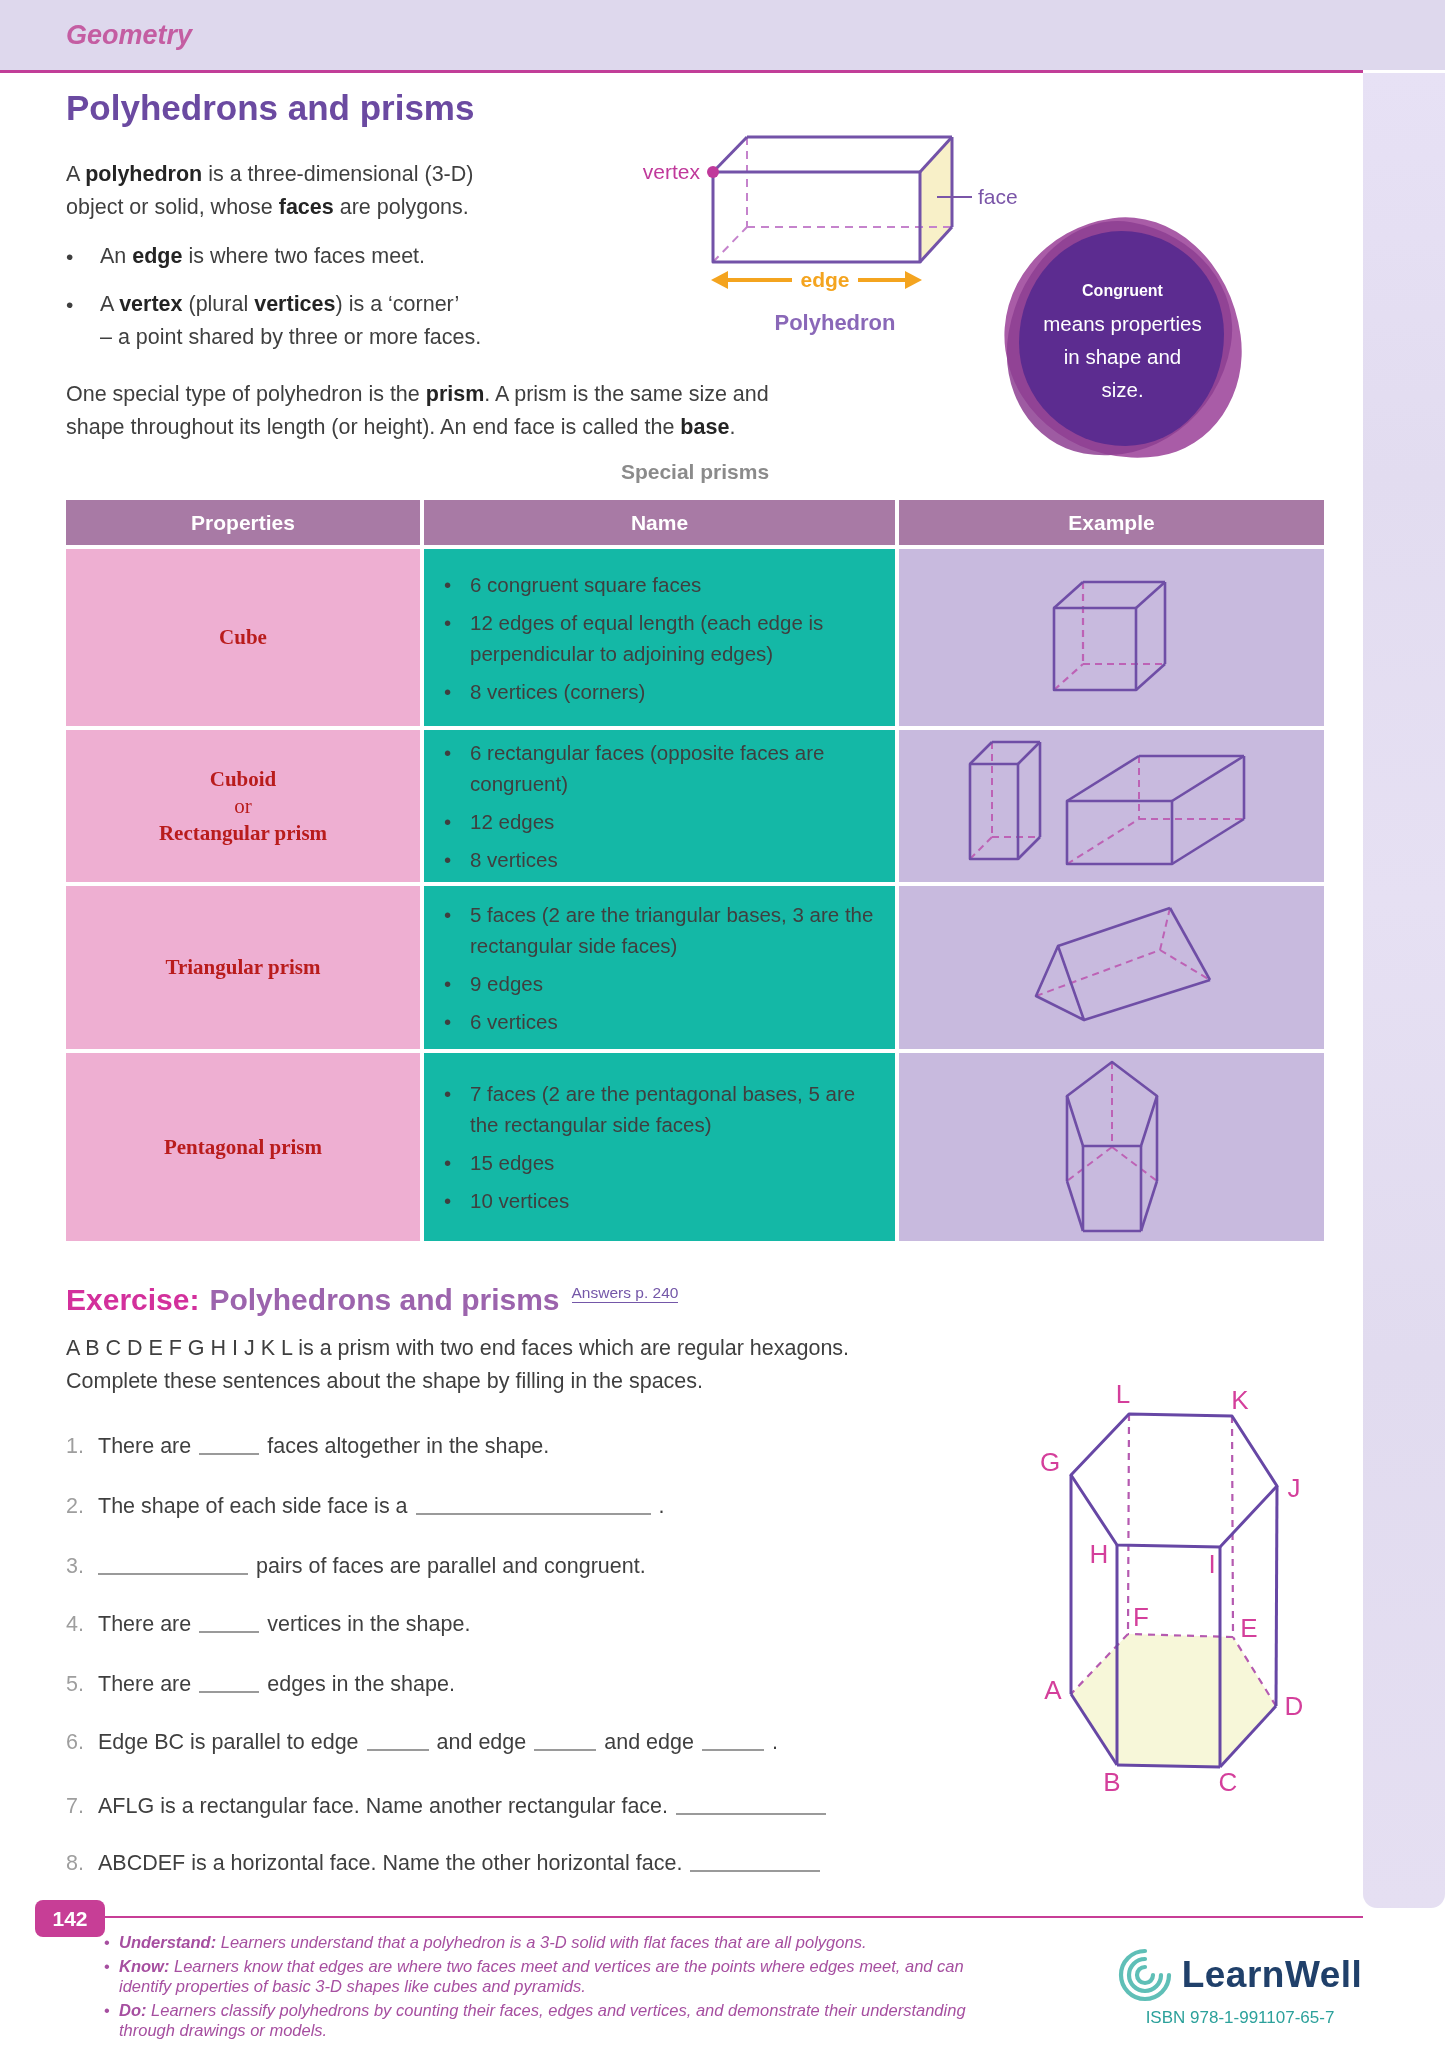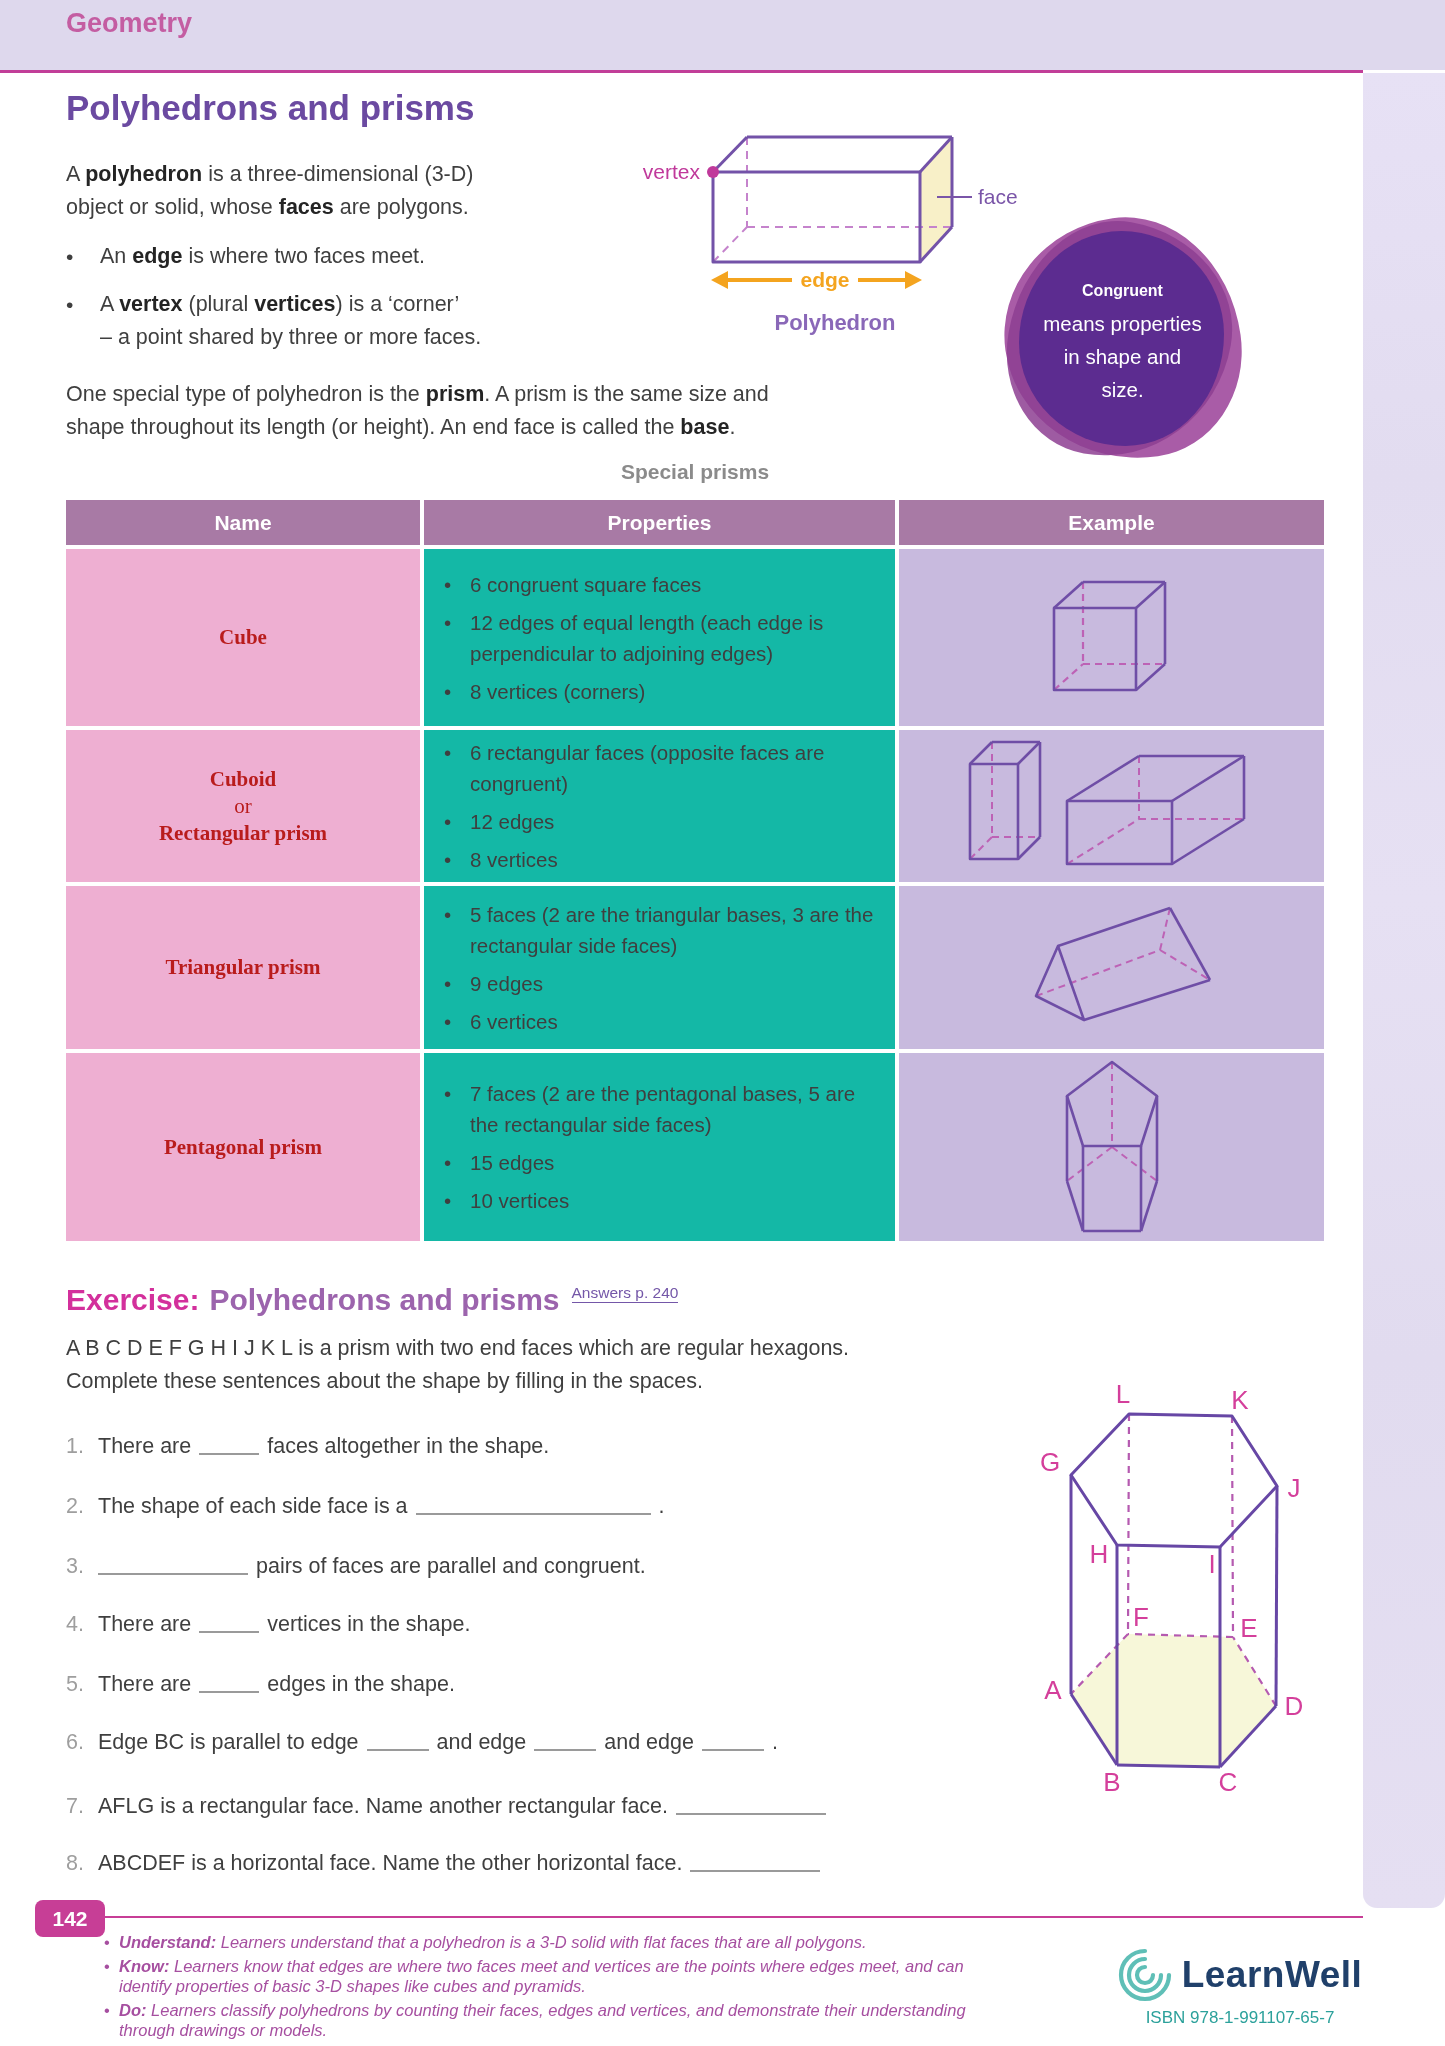--- a/index.html
+++ b/index.html
@@ -1,22 +1,22 @@
 <!DOCTYPE html>
 <html><head>
 <meta charset="utf-8">
 <style>
   html,body{margin:0;padding:0;background:#ffffff;}
   .page{position:relative;width:1445px;height:2046px;background:#ffffff;
         font-family:"Liberation Sans",sans-serif;overflow:hidden;}
 
   
   .topbar{position:absolute;left:0;top:0;width:1445px;height:70px;background:#ded8ed;}
-  .geo{position:absolute;left:66px;top:8px;font-size:27px;font-weight:bold;
-       color:#c45da2;}
+  .geo{position:absolute;left:66px;top:20px;font-size:27px;font-weight:bold;
+       font-style:italic;color:#c45da2;}
   .rule{position:absolute;left:0;top:70px;width:1363px;height:3px;background:#c13e98;}
   .rightstrip{position:absolute;left:1363px;top:73px;width:82px;height:1835px;
        background:linear-gradient(180deg,#e7e1f5 0%,#e2dcf0 22%,#e6e0f3 45%,#e1dbef 70%,#e5dff2 100%);
        border-radius:0 0 14px 14px;}
 
   
   .h1{position:absolute;left:66px;top:88px;font-size:35px;font-weight:bold;color:#6b4aa1;}
   .body-text{font-size:21.5px;color:#3f3f3f;line-height:33px;}
   .body-text b{color:#242424;}
   .intro{position:absolute;left:66px;top:158px;width:520px;}
@@ -160,22 +160,22 @@
     </div>
   </div>
 
   <div class="para body-text">
     <span>One special type of polyhedron is the </span><b>prism</b><span>. A prism is the same size and</span><br>
     <span>shape throughout its length (or height). An end face is called the </span><b>base</b><span>.</span>
   </div>
 
   <div class="tbl-caption">Special prisms</div>
   <div class="sp-table">
+    <div class="th">Properties</div>
     <div class="th">Name</div>
-    <div class="th">Properties</div>
     <div class="th">Example</div>
 
     <div class="name-cell">Cube</div>
     <div class="props">
       <ul>
         <li>6 congruent square faces</li>
         <li>12 edges of equal length (each edge is perpendicular to adjoining edges)</li>
         <li>8 vertices (corners)</li>
       </ul>
     </div>

